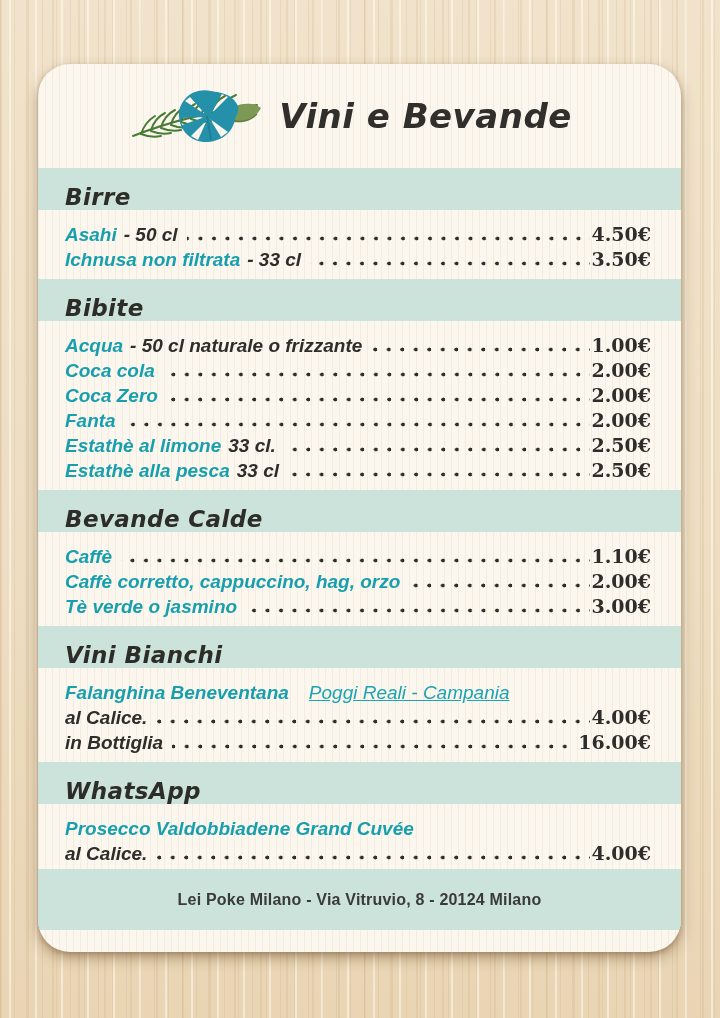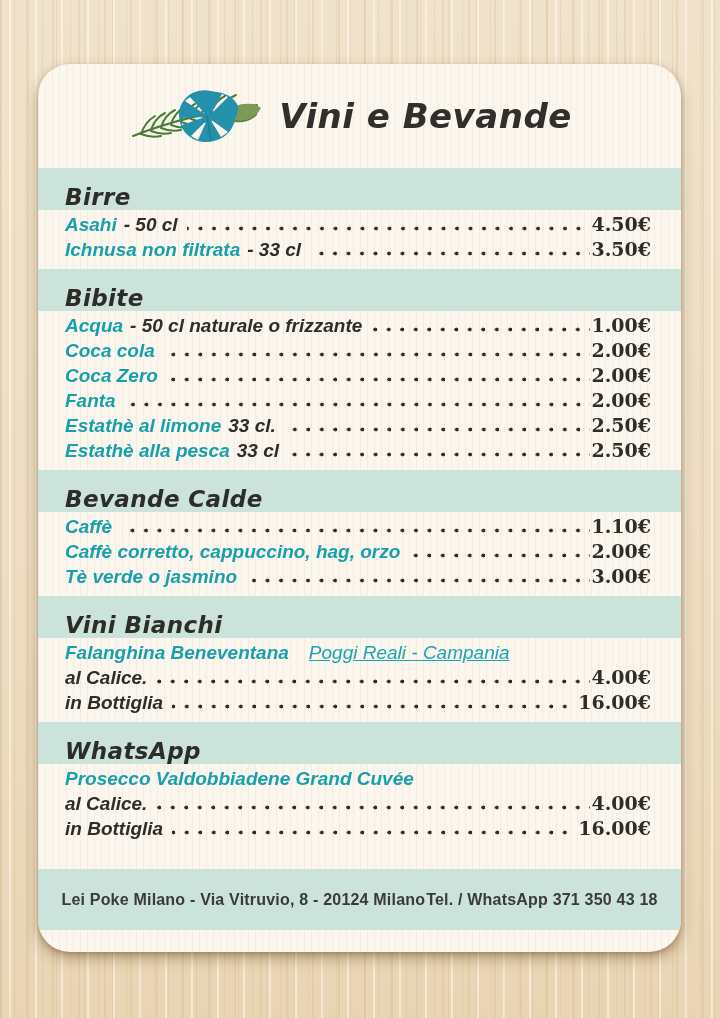--- a/index.html
+++ b/index.html
@@ -25,21 +25,21 @@
     font-family:"DejaVu Sans",sans-serif;font-style:oblique;font-weight:700;
     font-size:34px;color:#302f2c;letter-spacing:0.5px;white-space:nowrap;
   }
   .band{
     height:42px;background:#cbe3da;display:flex;align-items:flex-end;padding-left:27px;
   }
   .band .section-title{
     font-family:"DejaVu Sans",sans-serif;font-style:oblique;font-weight:700;
     font-size:23px;color:#2d2c29;letter-spacing:0.4px;
   }
-  .items{padding:2px 30px 7px 27px;}
+  .items{padding:12px 30px 7px 27px;}
   .row{display:flex;align-items:baseline;line-height:25px;height:25px;}
   .iname,.idetail{
     font-family:"Liberation Sans",sans-serif;font-style:italic;font-weight:700;
     font-size:19px;white-space:pre;
   }
   .iname{color:#189fae;}
   .idetail{color:#2f2d2a;}
   .iname + .idetail{margin-left:7px;text-align:center;}
   .leader{
     flex:1;align-self:flex-end;height:5px;margin:0 2px 6px 9px;min-width:14px;
@@ -251,15 +251,14 @@
     <span class="idetail">in Bottiglia</span>
     <span class="leader"></span>
     <span class="price">16.00€</span>
   </div>
 </div>
   </div>
 </div>
 
   <div class="footer">
     <div>Lei Poke Milano - Via Vitruvio, 8 - 20124 Milano</div>
-    <div>Tel. / WhatsApp  371 350 43 18</div>
   </div>
 </div>
 
 </body></html>

